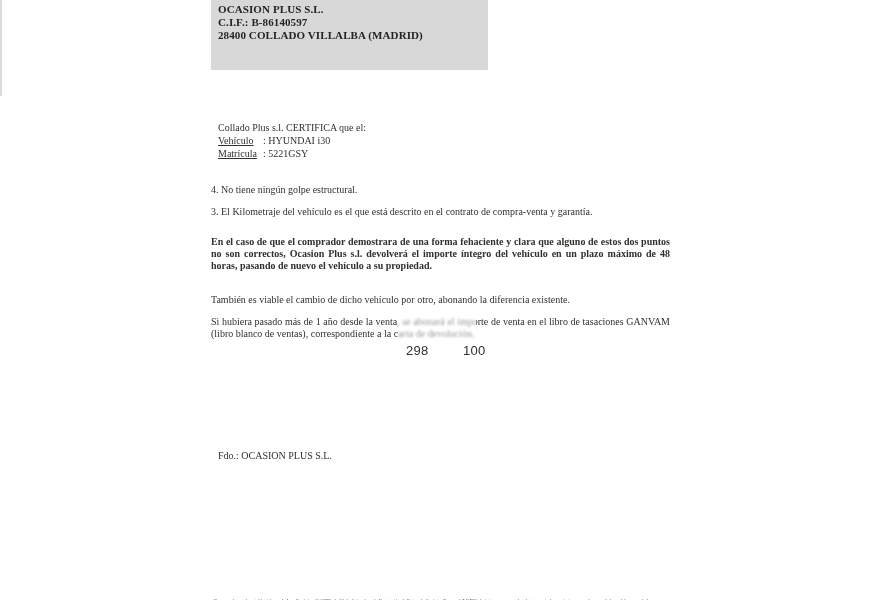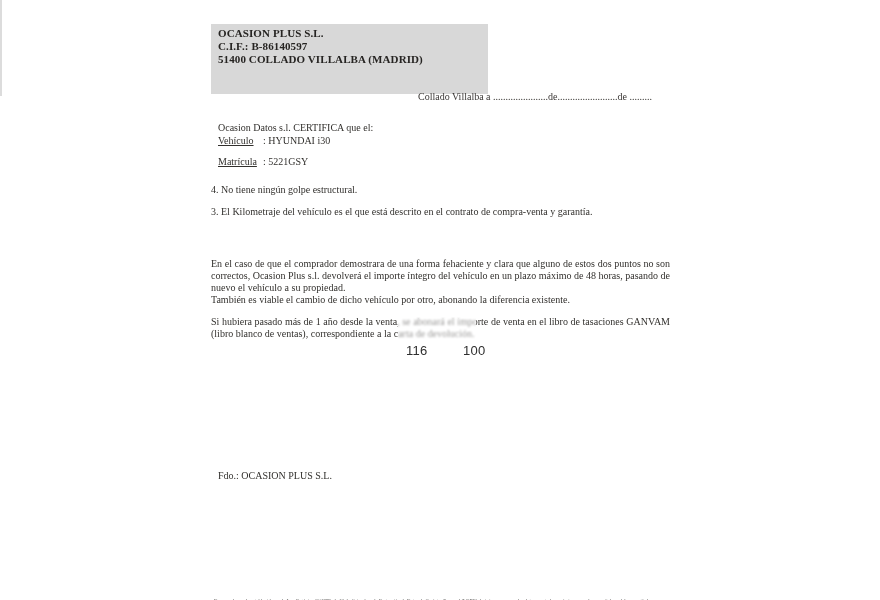--- a/index.html
+++ b/index.html
@@ -6,44 +6,44 @@
   .canvas {
     position:relative; width:880px; height:600px; background:#ffffff;
     overflow:hidden; font-family:"Liberation Serif", serif; color:#32302d;
   }
   
   .scanned { position:absolute; inset:0; filter:blur(0.3px); }
   .scanned .abs { position:absolute; white-space:pre; }
 
   .letterhead {
     position:absolute; left:211px; top:0; width:277px; height:70px;
-    background:#d8d8d8; padding:3px 0 0 7px; box-sizing:border-box;margin-top:24px;
+    background:#d8d8d8; padding:3px 0 0 7px; box-sizing:border-box;
   }
   .letterhead div {
     font-weight:bold; font-size:11px; line-height:13.2px;
     color:#262422; letter-spacing:0.1px; white-space:pre;
   }
 
   .dateline { left:418px; top:91px; font-size:10px; color:#3a3735; }
 
   .cert-intro { left:218px; top:122px; font-size:10px; }
   .cert-line  { left:218px; top:135px; font-size:10px; }
-  .cert-line2 { left:218px; top:148px; font-size:10px;margin-top:8px; }
+  .cert-line2 { left:218px; top:148px; font-size:10px; }
   .cert-label { display:inline-block; width:45px; text-decoration:underline; }
 
   .clause1 { left:211px; top:184px; font-size:10px; }
   .clause2 { left:211px; top:206px; font-size:10px; }
 
   .para { position:absolute; font-size:10px; line-height:12.2px;
           width:459px; text-align:justify; white-space:normal !important; }
-  .p1 { left:211px; top:258px; }
+  .p1 { left:211px; top:236px;font-weight:bold; }
   .p2 { left:211px; top:294px; width:470px; text-align:left; }
   .p3 { left:211px; top:316px; }
 
-  .signature { left:218px; top:450px; font-size:10px;margin-top:20px; }
+  .signature { left:218px; top:450px; font-size:10px; }
 
   .footer {
     position:absolute; left:214px; top:585px; width:940px;
     transform:scale(0.49); transform-origin:0 0;
     font-size:10px; line-height:12.5px; color:#4a4846; white-space:pre;
   }
 
   
   .anno {
     position:absolute; font-family:"Liberation Sans", sans-serif;
@@ -65,26 +65,25 @@
 <body>
 
 <div class="canvas">
   <div class="edge-line"></div>
 
   <div class="scanned">
 
     <div class="letterhead">
       <div>OCASION PLUS S.L.</div>
       <div>C.I.F.: B-86140597</div>
-      <div>51400 COLLADO VILLALBA (MADRID)</div>
+      <div>28400 COLLADO VILLALBA (MADRID)</div>
     </div>
 
-    <div class="abs dateline">Collado Villalba a ......................de........................de .........</div>
 
-    <div class="abs cert-intro">Ocasion Datos s.l. CERTIFICA que el:</div>
+    <div class="abs cert-intro">Collado Plus s.l. CERTIFICA que el:</div>
 
     <div class="abs cert-line"><span class="cert-label">Vehículo</span><span>: HYUNDAI i30</span></div>
 
     <div class="abs cert-line2"><span class="cert-label">Matrícula</span><span>: 5221GSY</span></div>
 
     <div class="abs clause1">4. No tiene ningún golpe estructural.</div>
     <div class="abs clause2">3. El Kilometraje del vehículo es el que está descrito en el contrato de compra-venta y garantía.</div>
 
     <div class="para p1">En el caso de que el comprador demostrara de una forma fehaciente y clara que alguno de estos dos puntos no son correctos, Ocasion Plus s.l. devolverá el importe íntegro del vehículo en un plazo máximo de 48 horas, pasando de nuevo el vehículo a su propiedad.</div>
     <div class="para p2">También es viable el cambio de dicho vehículo por otro, abonando la diferencia existente.</div>
@@ -92,15 +91,15 @@
 
     <div class="abs signature">Fdo.: OCASION PLUS S.L.</div>
 
     <div class="footer">
       <div>De acuerdo con lo establecido por la Ley Orgánica 15/1999, de 13 de diciembre, de Protección de Datos de Carácter Personal (LOPD), le informamos que los datos aportados serán incorporados a un fichero del que es titular</div>
       
     </div>
   </div>
 
   <div class="smudge"></div>
-  <div class="anno anno1">116</div>
+  <div class="anno anno1">298</div>
   <div class="anno anno2">100</div>
 </div>
 
 </body></html>

